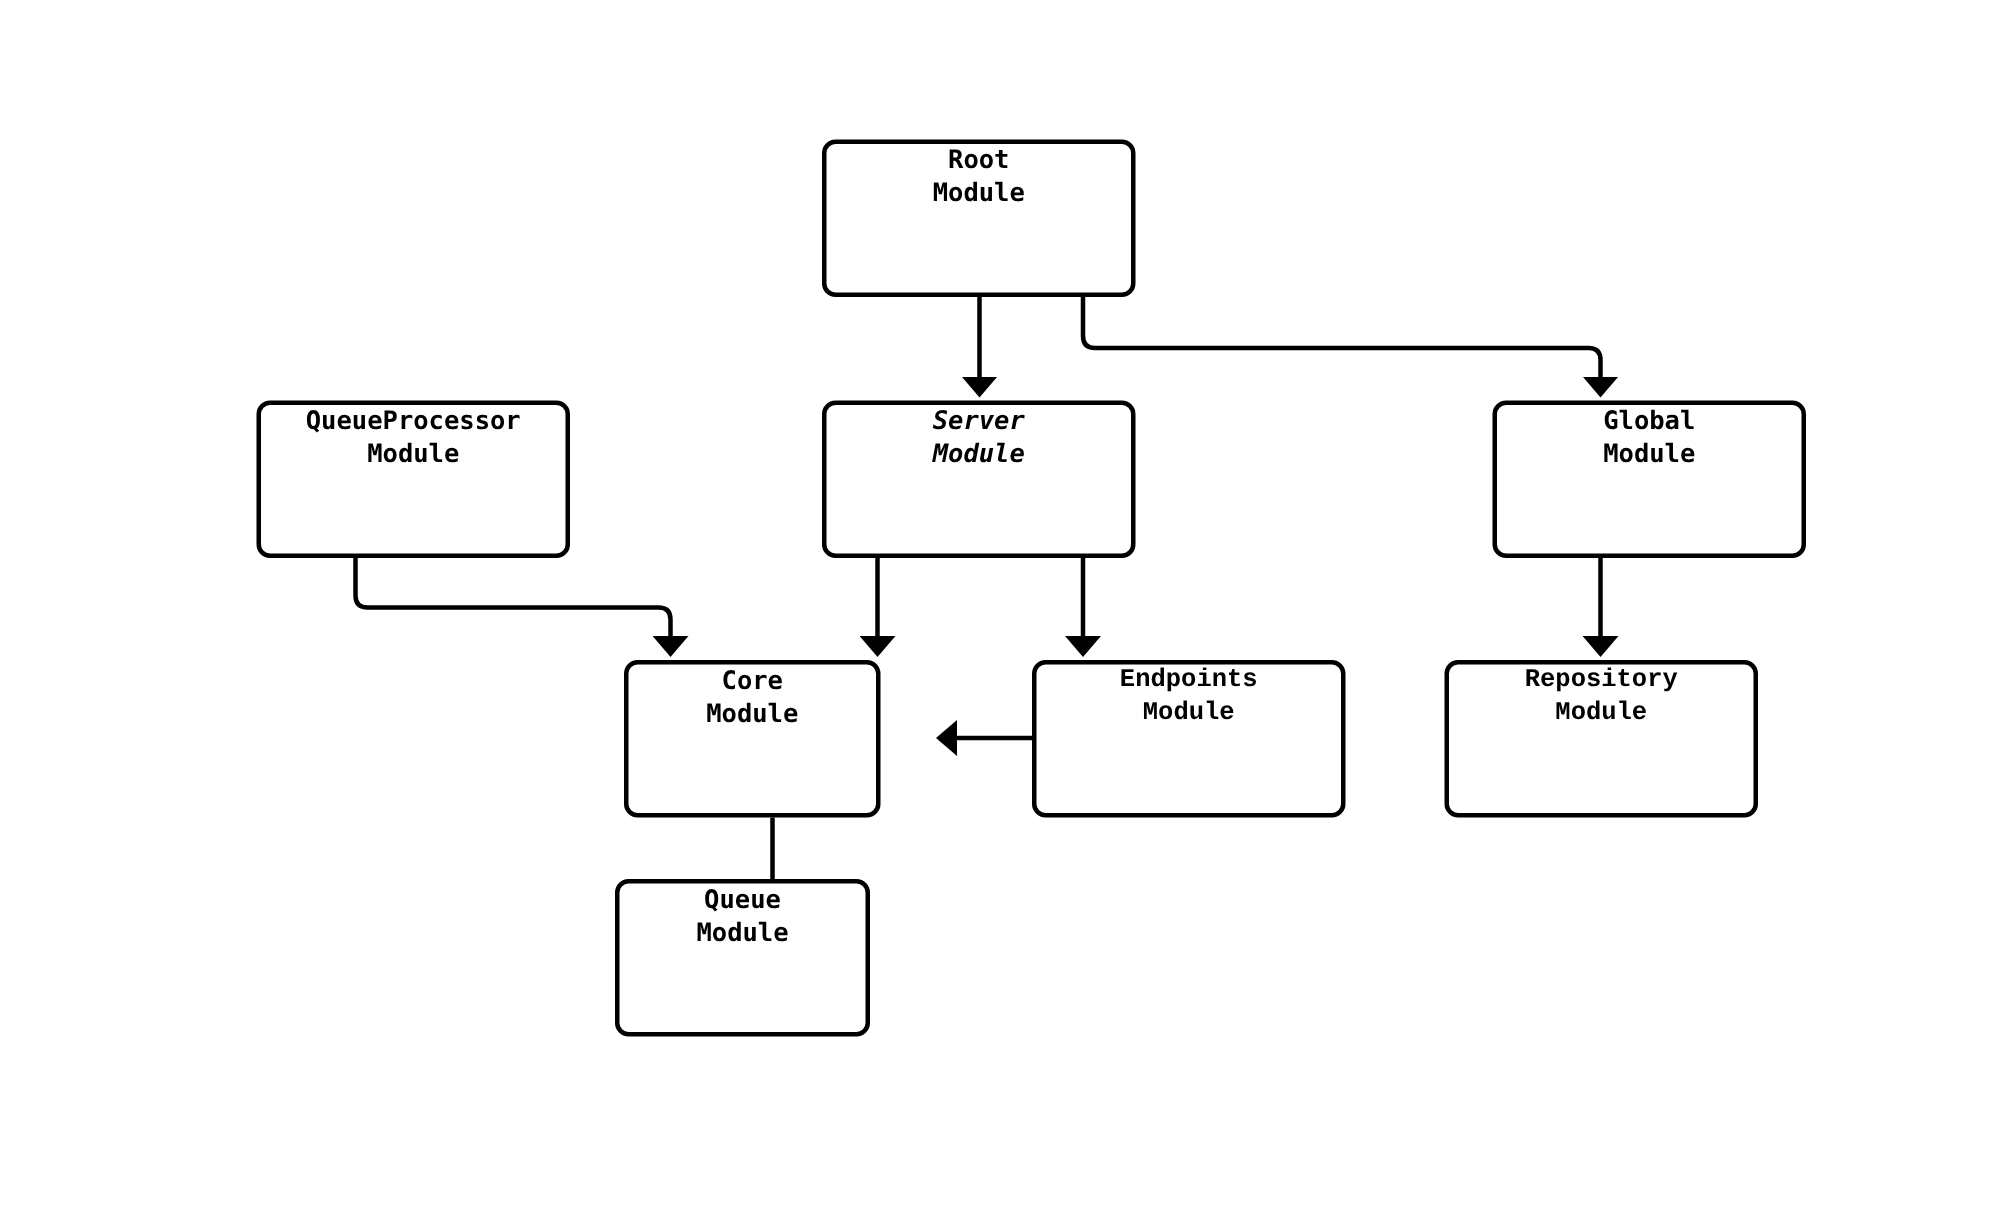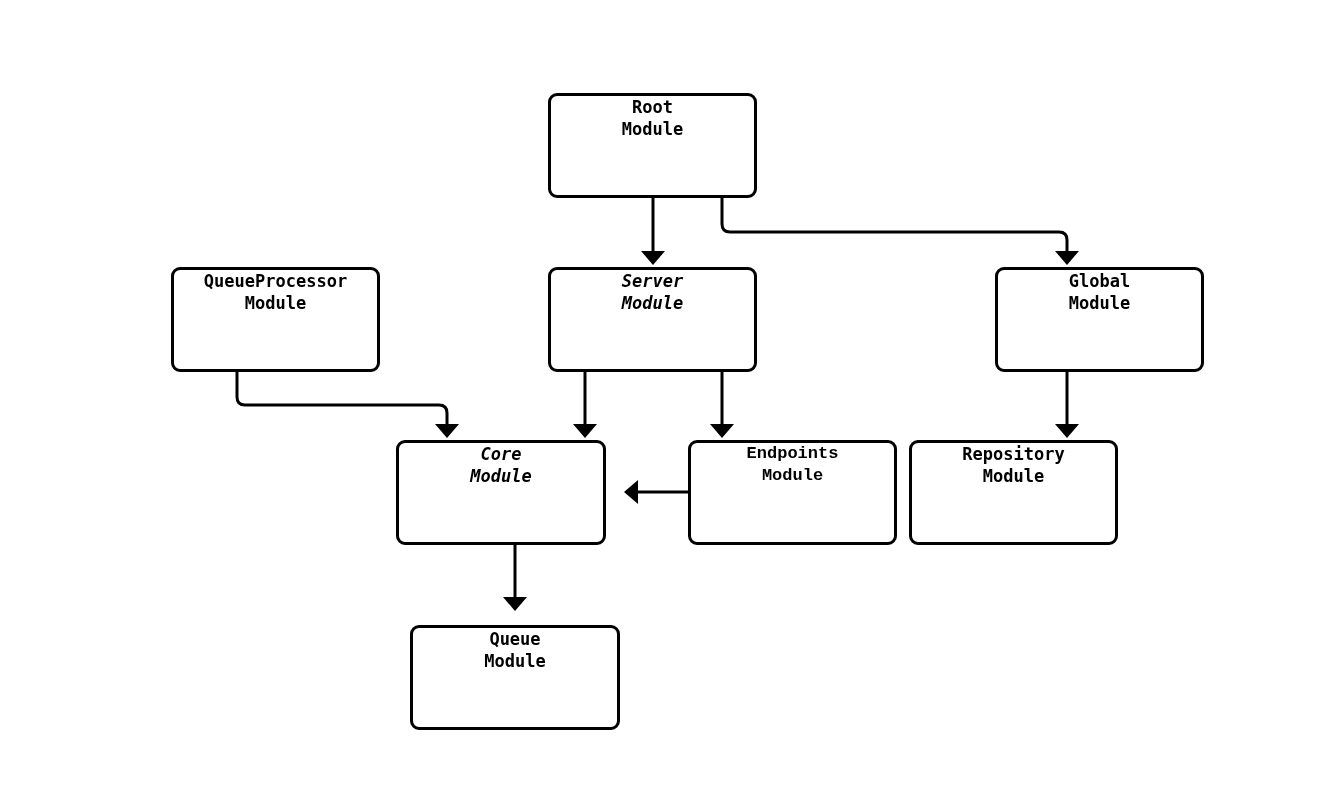--- a/index.html
+++ b/index.html
@@ -43,24 +43,24 @@
     color: #000000;
     text-align: center;
     white-space: pre-line;
     letter-spacing: 0;
   }
   
   .pos-root            { left: 548px;  top: 93px;  }
   .pos-queue-processor { left: 133px;  top: 267px; margin-left: 38px; }
   .pos-server          { left: 548px;  top: 267px; font-style: italic; }
   .pos-global          { left: 963px;  top: 267px; margin-left: 32px; }
-  .pos-core            { left: 396px;  top: 440px; width: 210px; font-style: italic; }
+  .pos-core            { left: 416px;  top: 440px; width: 171px; }
   .pos-endpoints       { left: 688px;  top: 440px; font-family: Liberation Mono, monospace; }
-  .pos-repository      { left: 909px;  top: 440px; }
-  .pos-queue           { left: 410px;  top: 625px; width: 210px; }
+  .pos-repository      { left: 963px;  top: 440px; font-family: Liberation Mono, monospace; }
+  .pos-queue           { left: 410px;  top: 586px; width: 170px; }
 </style>
 </head>
 <body>
 
 <div class="canvas">
 
   <svg class="edges" width="1337" height="809" viewBox="0 0 1337 809">
     <defs>
       <marker id="arrowhead" markerUnits="userSpaceOnUse" markerWidth="14" markerHeight="24" refX="12" refY="12" orient="auto">
         <polygon points="0 0, 14 12, 0 24" fill="#000000"></polygon>

